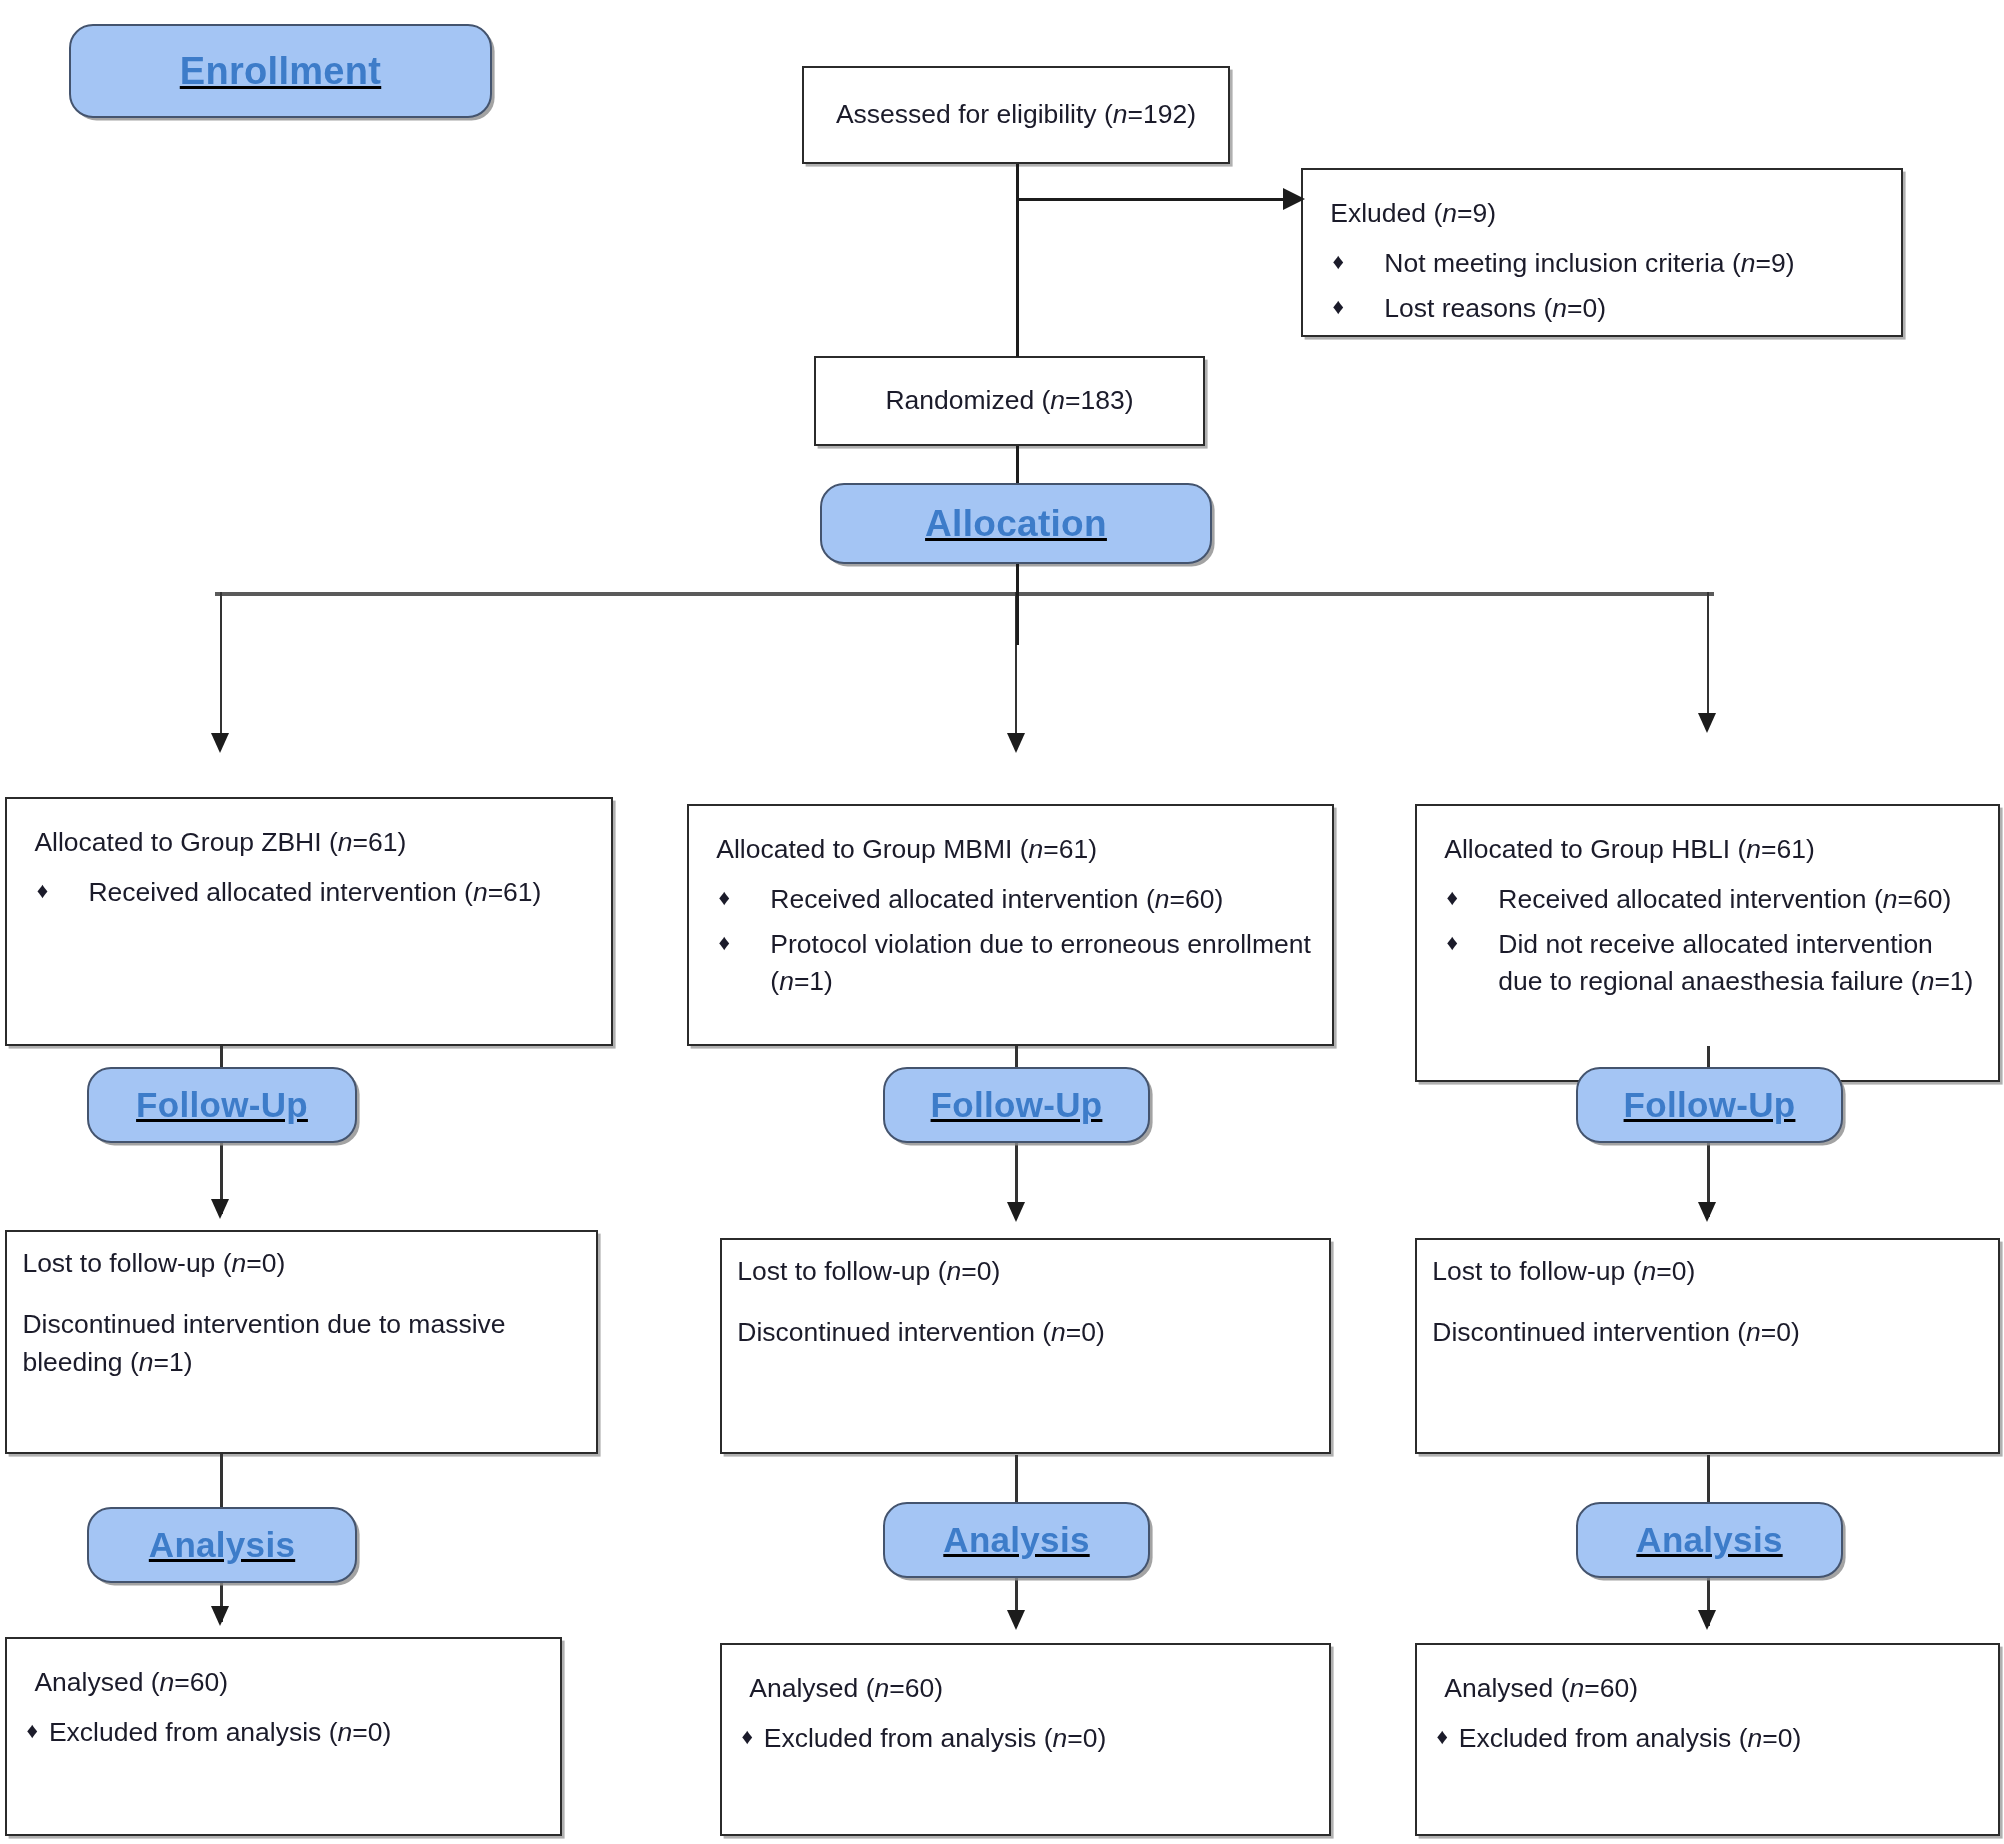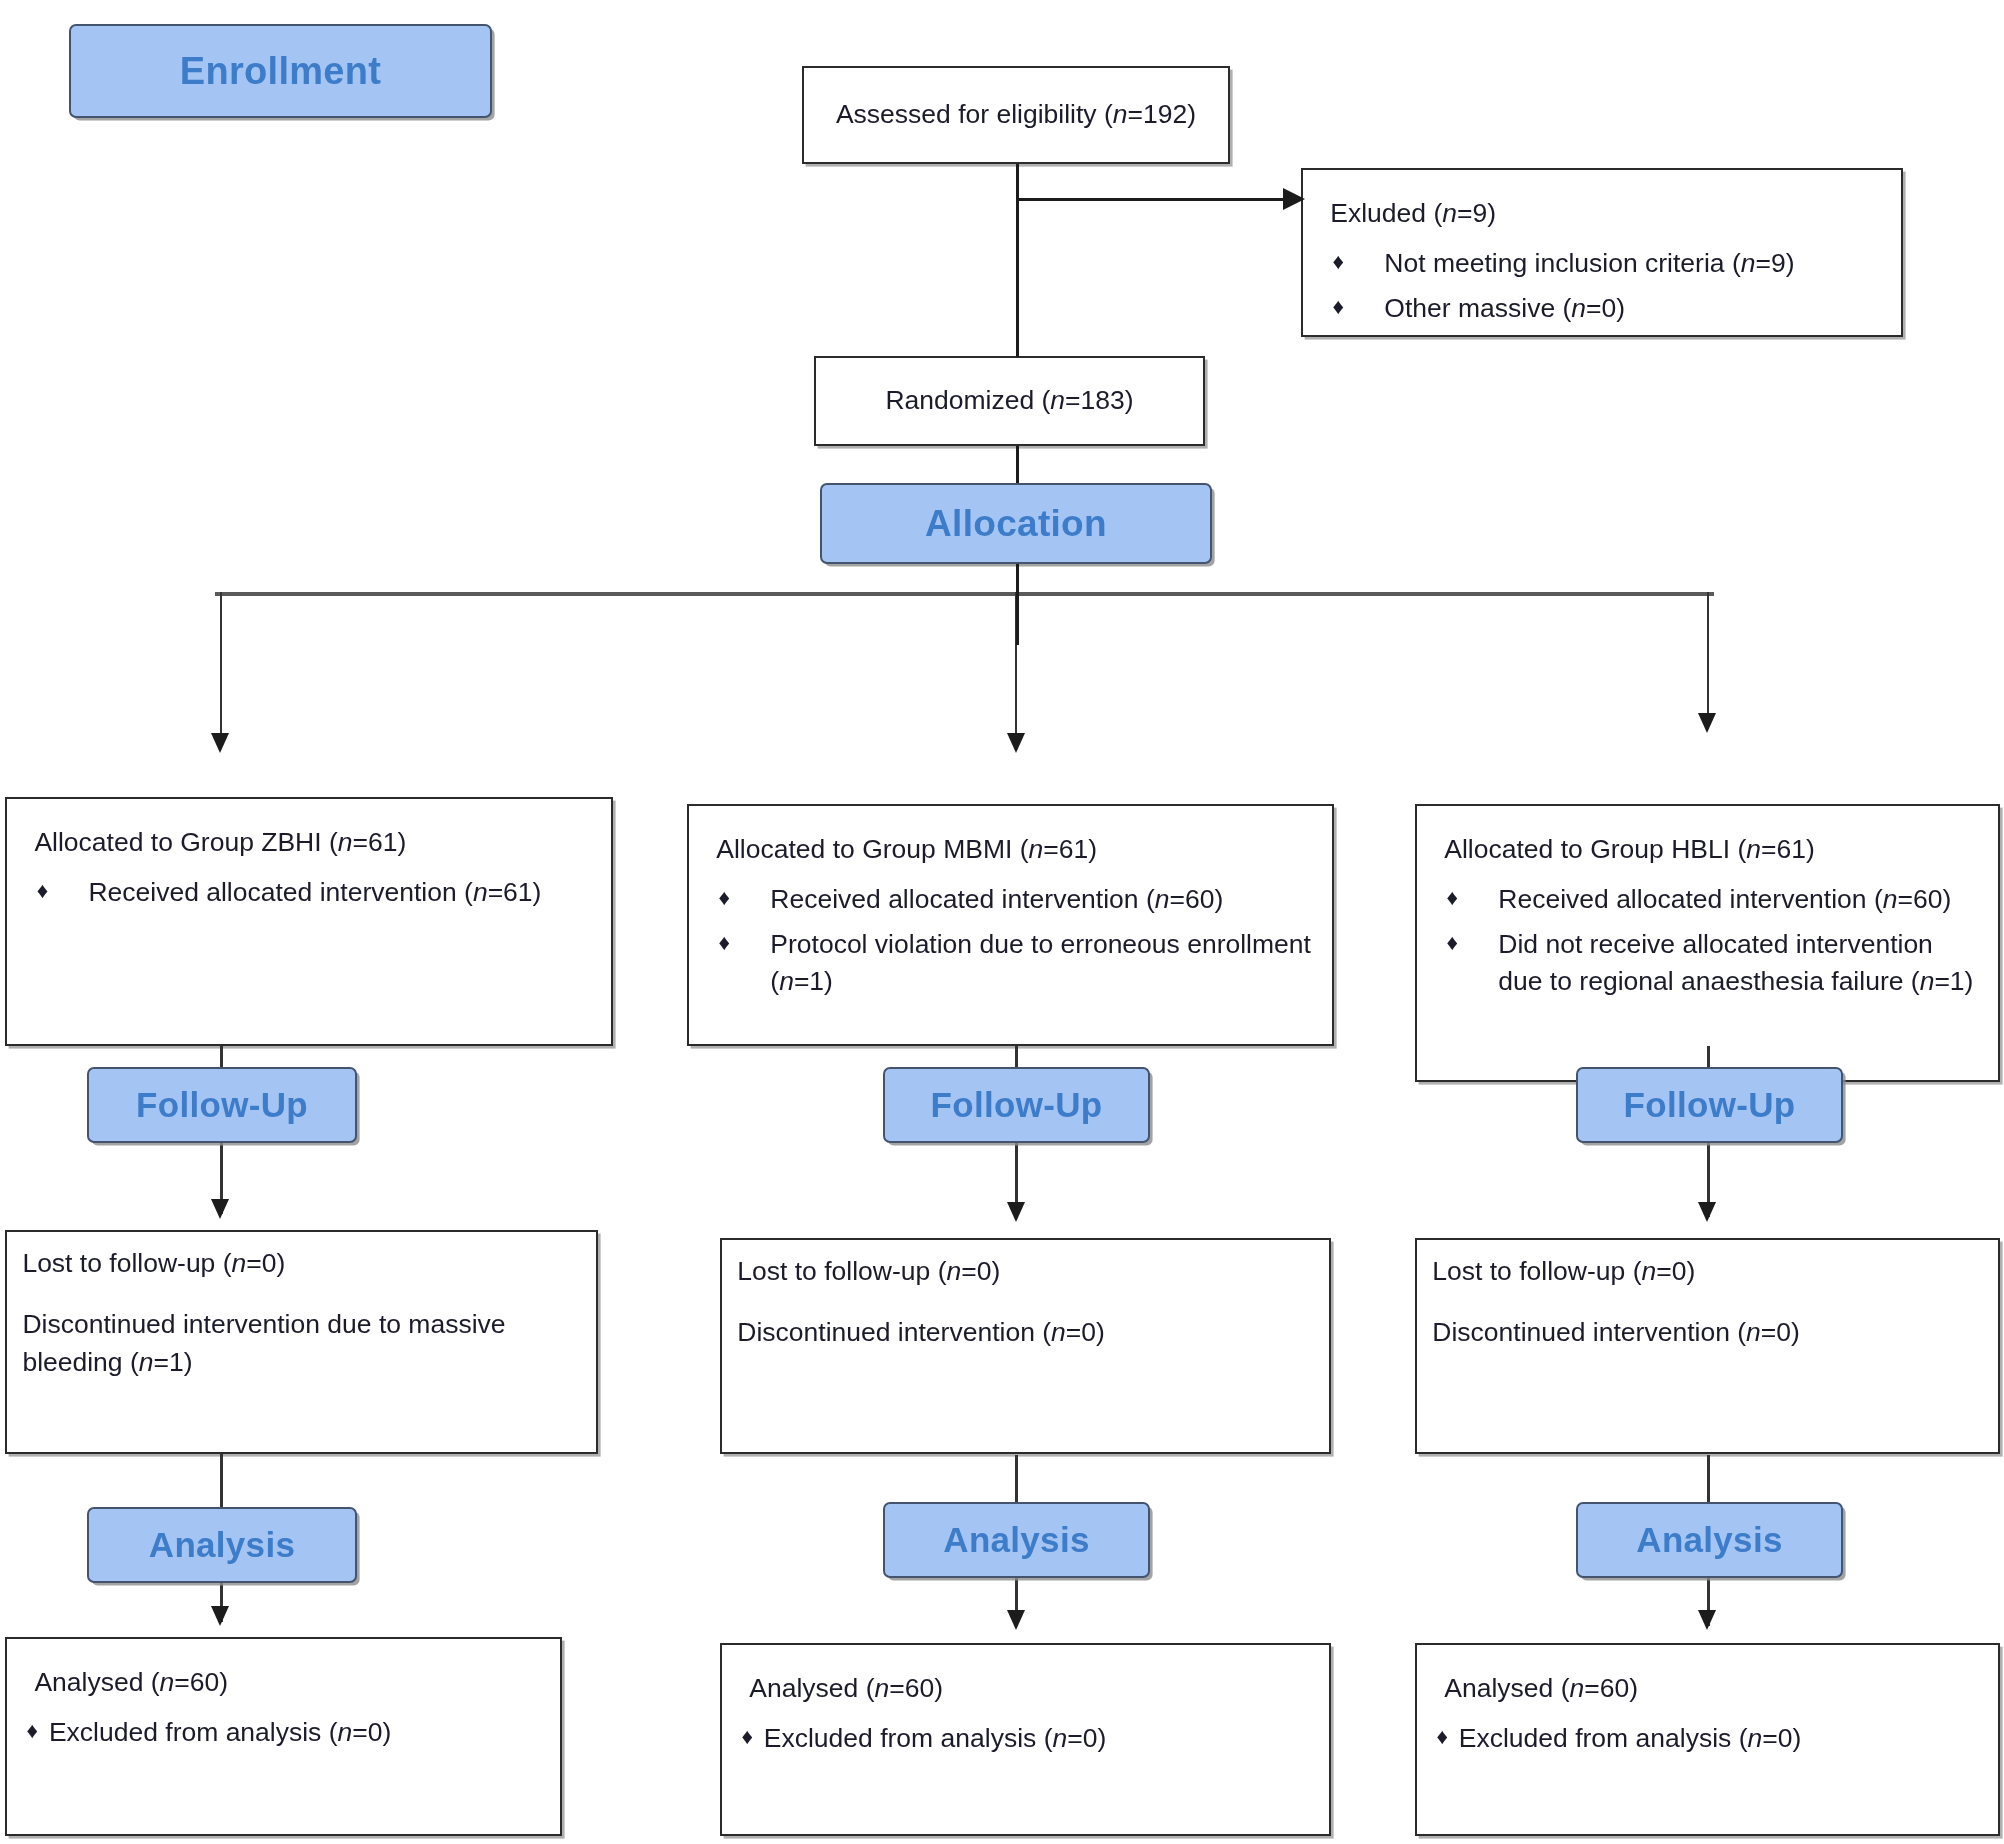--- a/index.html
+++ b/index.html
@@ -75,26 +75,27 @@
   .para { margin: 0 0 23.4px 0; }
   .para:last-child { margin-bottom: 0; }
   .lead { margin: 12px; }
 
   
   .badge {
     position: absolute;
     box-sizing: border-box;
     background: #a4c5f4;
     border: 2px solid #44546e;
-    border-radius: 7px;
+    border-radius: 24px;
     display: flex;
     align-items: center;
     justify-content: center;
     box-shadow: 3.6px 3.6px 0 -1px rgba(140,140,140,0.8);
     z-index: 3;
+    text-decoration: underline;
   }
   .badge span {
     font-weight: bold;
     color: #3d7cc9;
     letter-spacing: 0.3px;
   }
 
   
   .vline {
     position: absolute;
@@ -148,21 +149,21 @@
   <div class="box" style="left:1301px; top:168px; width:602px; height:169px;">
     <div class="box-inner">
       <p class="lead"><span>Exluded (</span><span class="ital">n</span><span>=9)</span></p>
       <ul class="blist">
         <li>
           <span class="bul">♦</span>
           <span>Not meeting inclusion criteria (</span><span class="ital">n</span><span>=9)</span>
         </li>
         <li>
           <span class="bul">♦</span>
-          <span>Other massive (</span><span class="ital">n</span><span>=0)</span>
+          <span>Lost reasons (</span><span class="ital">n</span><span>=0)</span>
         </li>
       </ul>
     </div>
   </div>
 
   <div class="box" style="left:814px; top:356px; width:391px; height:90px;">
     <div class="box-inner center">
       <span><span>Randomized (</span><span class="ital">n</span><span>=183)</span></span>
     </div>
   </div>

